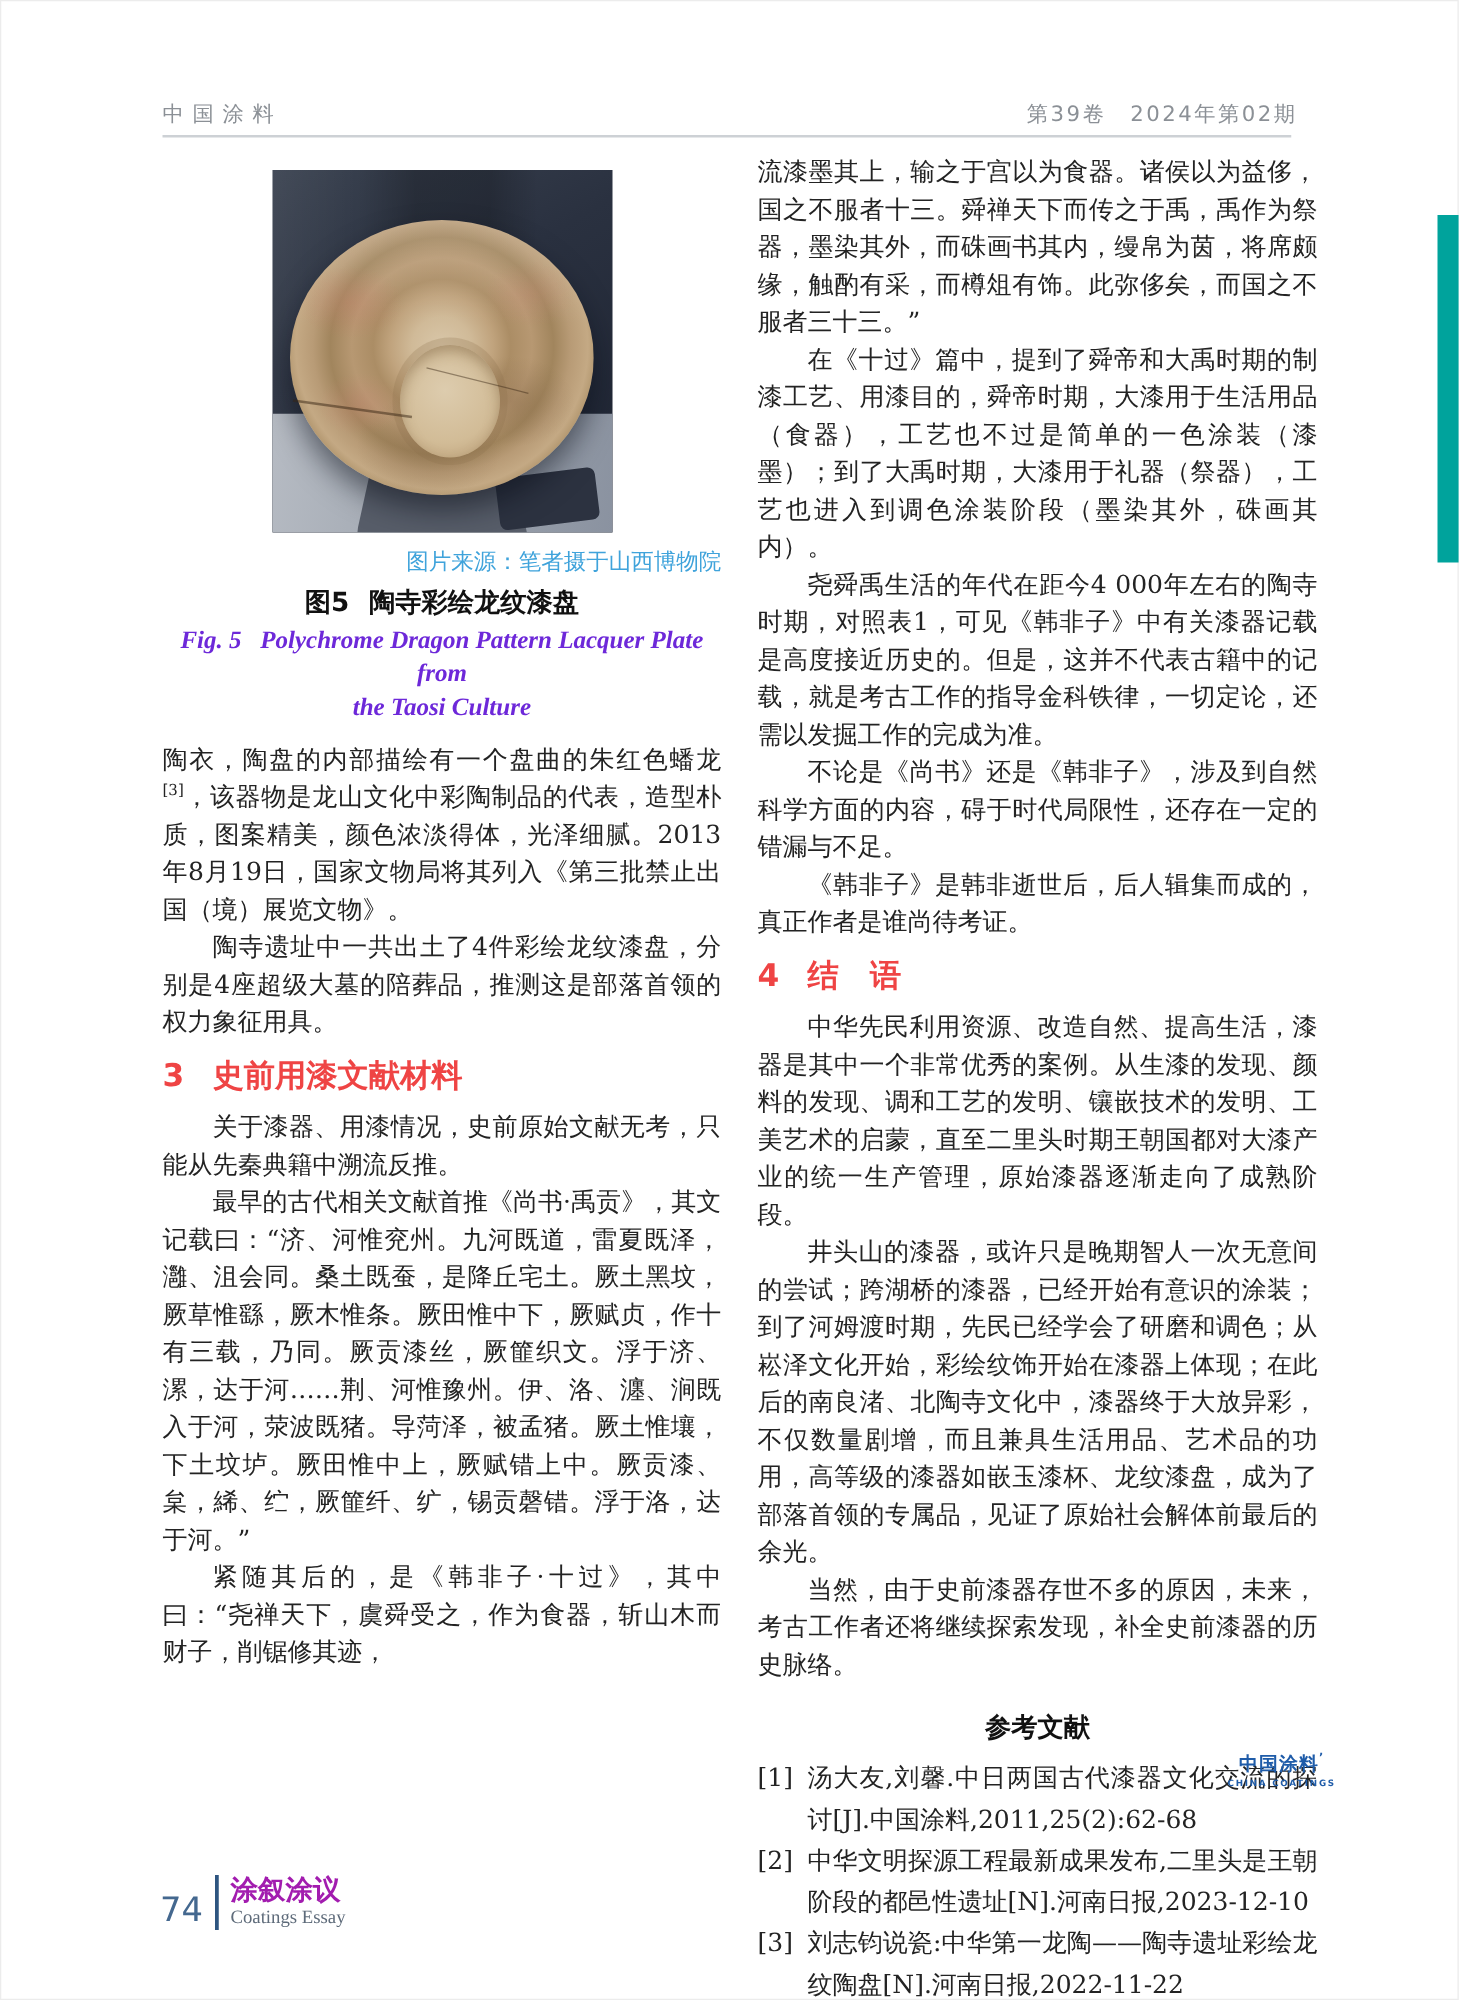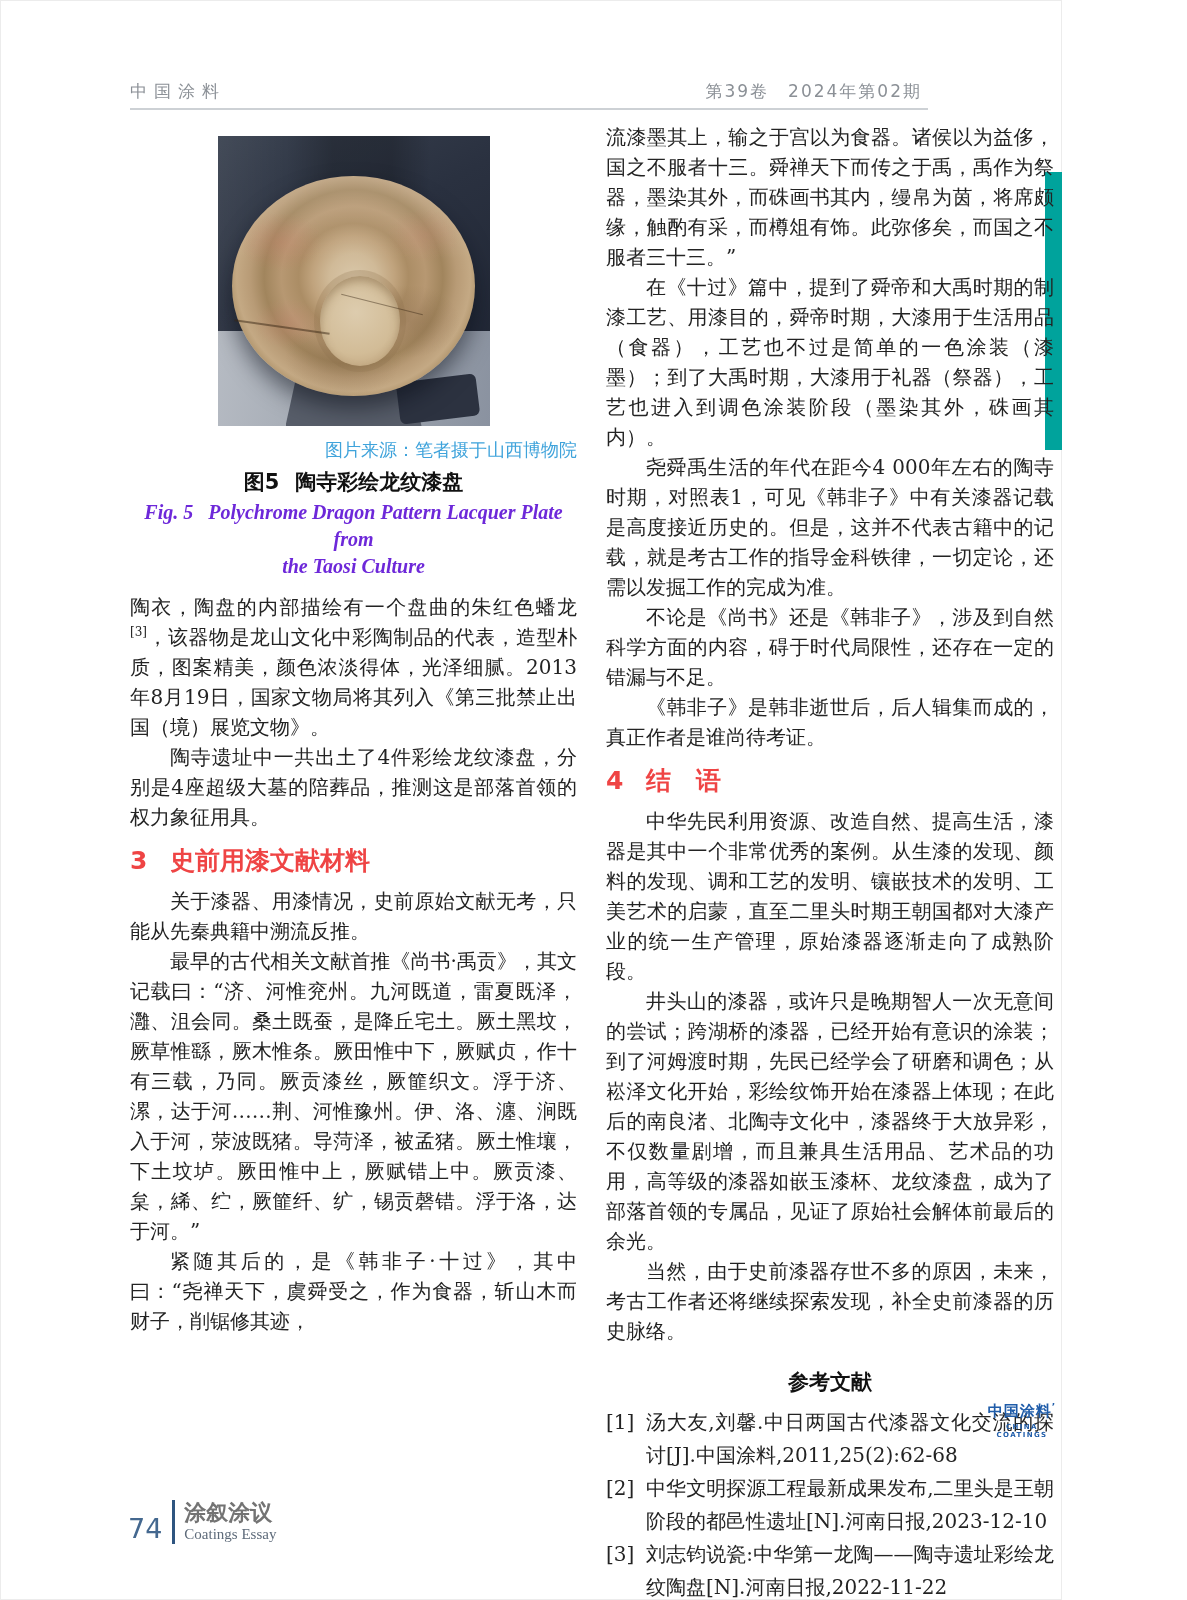--- a/index.html
+++ b/index.html
@@ -1,22 +1,22 @@
 <!DOCTYPE html>
 <html><head>
 <meta charset="utf-8">
 <style>
   html,body{margin:0;padding:0;background:#fff;}
-  .page{position:relative;width:1062px;height:1600px;background:#fff;overflow:hidden;
+  .page{position:relative;width:1167px;height:1600px;background:#fff;overflow:hidden;
         font-family:"DejaVu Serif","Liberation Serif",serif;color:#232323;
         box-shadow:inset 0 0 0 1px #ececec;}
   
   .hdr-left{position:absolute;left:130px;top:80px;font-family:"DejaVu Sans","Liberation Sans",sans-serif;
             font-size:17px;color:#8b9096;letter-spacing:7px;}
-  .hdr-right{position:absolute;right:140px;top:80px;font-family:"DejaVu Sans","Liberation Sans",sans-serif;
+  .hdr-right{position:absolute;right:129px;top:80px;font-family:"DejaVu Sans","Liberation Sans",sans-serif;
              font-size:17px;color:#8b9096;letter-spacing:2px;margin-left:40px;}
   .hdr-rule{position:absolute;left:130px;right:134px;top:108px;height:2px;background:#cdd1d5;}
   .accent-bar{position:absolute;right:0;top:172px;width:17px;height:278px;background:#00A39C;}
   
   .col{position:absolute;width:447px;font-size:20px;line-height:30px;text-align:justify;}
   .col-left{left:130px;top:128px;}
   .col-right{left:606px;top:122px;width:448px;}
   .col p{margin:0;text-indent:2em;}
   .col p.cont{text-indent:0;}
   sup.cite{font-size:12px;vertical-align:super;line-height:0;}
@@ -67,21 +67,21 @@
   .logo-zh{font-family:"DejaVu Sans","Liberation Sans",sans-serif;font-weight:bold;font-size:15px;letter-spacing:1px;}
   .logo-zh .tm{font-size:9px;vertical-align:top;}
   .logo-en{font-family:"DejaVu Sans","Liberation Sans",sans-serif;font-weight:bold;font-size:7px;
            letter-spacing:1.4px;margin-top:2px;}
   
   .footer{position:absolute;left:128px;top:1500px;display:flex;align-items:flex-end;}
   .pg{font-size:27px;color:#44688F;font-family:"DejaVu Sans","Liberation Sans",sans-serif;
       margin-right:10px;line-height:30px;}
   .vbar{width:3px;height:44px;background:#2E5580;margin-right:9px;}
   .fcol{display:flex;flex-direction:column;}
-  .fcol-zh{font-size:22px;font-weight:bold;color:#737373;font-family:"DejaVu Sans","Liberation Sans",sans-serif;line-height:25px;}
+  .fcol-zh{font-size:22px;font-weight:bold;color:#a21caf;font-family:"DejaVu Sans","Liberation Sans",sans-serif;line-height:25px;}
   .fcol-en{font-size:15px;color:#5E6B7A;font-family:"Liberation Serif","DejaVu Serif",serif;line-height:19px;}
 </style>
 </head>
 <body>
 
 <div class="page">
 
   <div class="hdr-left">中国涂料</div>
   <div class="hdr-right">第39卷　2024年第02期</div>
   <div class="hdr-rule"></div>

